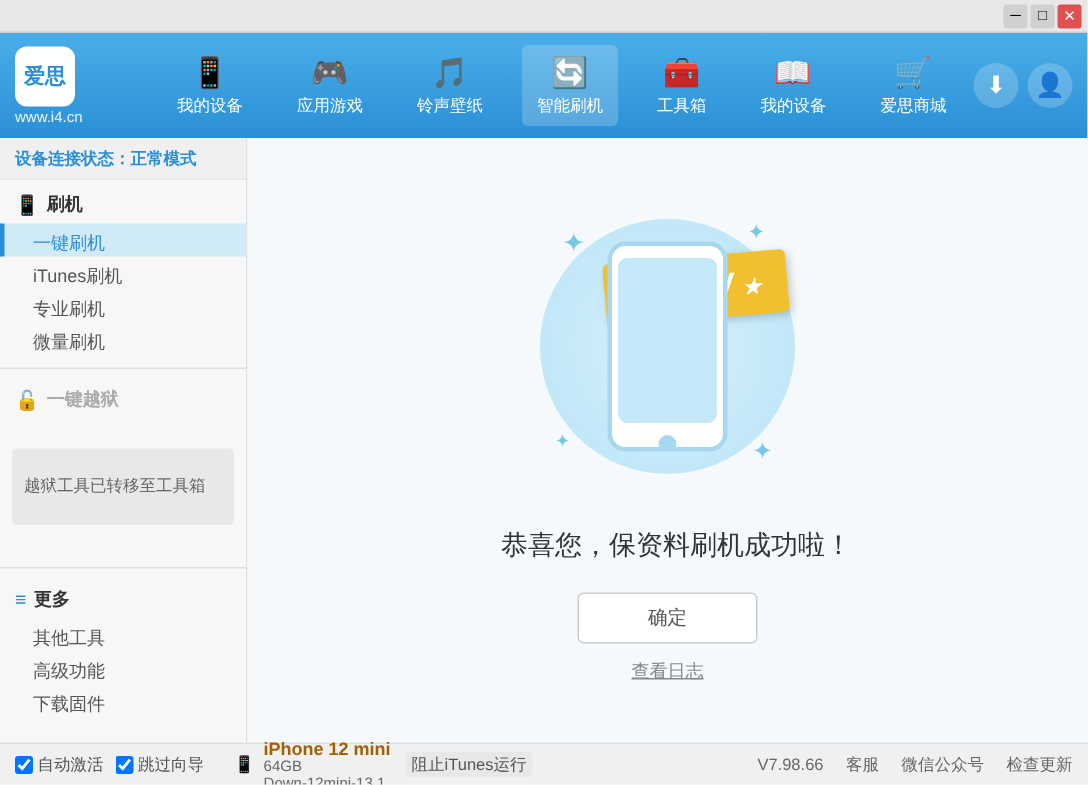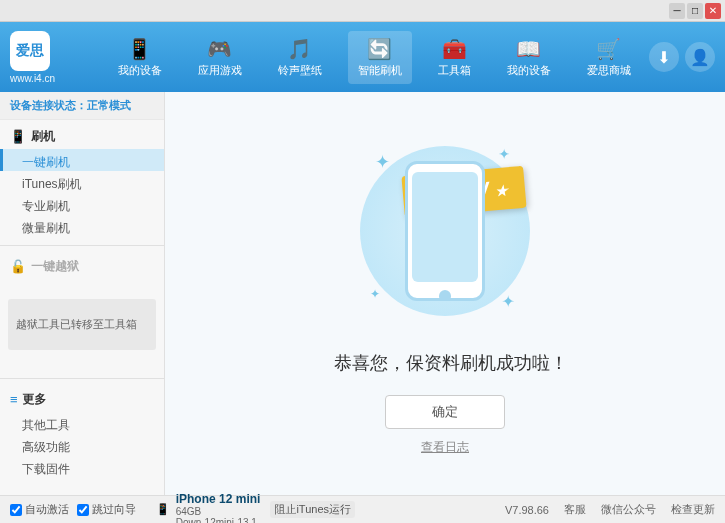--- a/index.html
+++ b/index.html
@@ -270,21 +270,21 @@
       align-items: center;
       gap: 10px;
       flex: 1;
     }
     .device-info {
       display: flex;
       align-items: center;
       gap: 6px;
     }
     .device-name {
-      color: #0c4a6e;
+      color: #a16207;
       font-weight: bold;
       font-size: 12px;
     }
     .itunes-btn {
       font-size: 11px;
       color: #555;
       cursor: pointer;
       padding: 1px 4px;
       background: #e8e8e8;
       border-radius: 3px;

